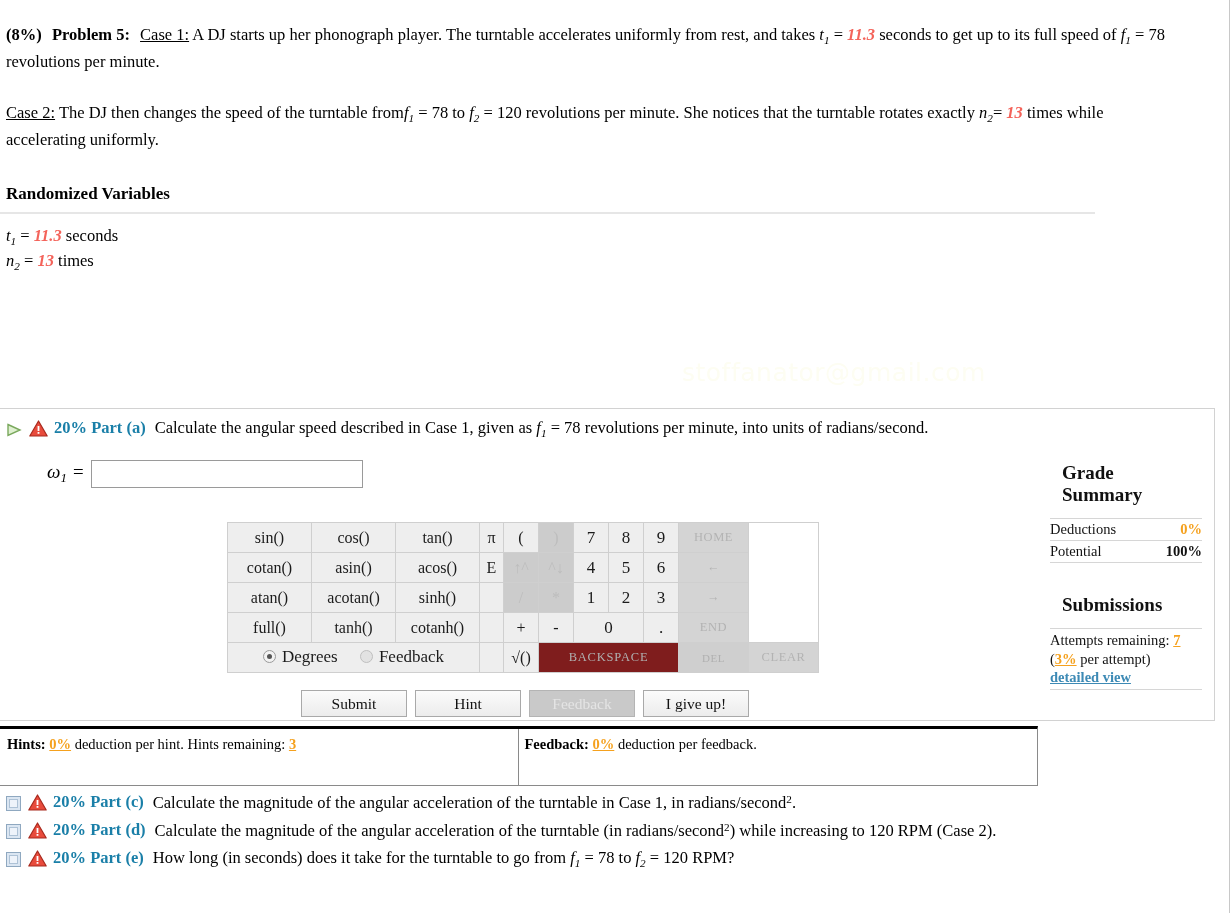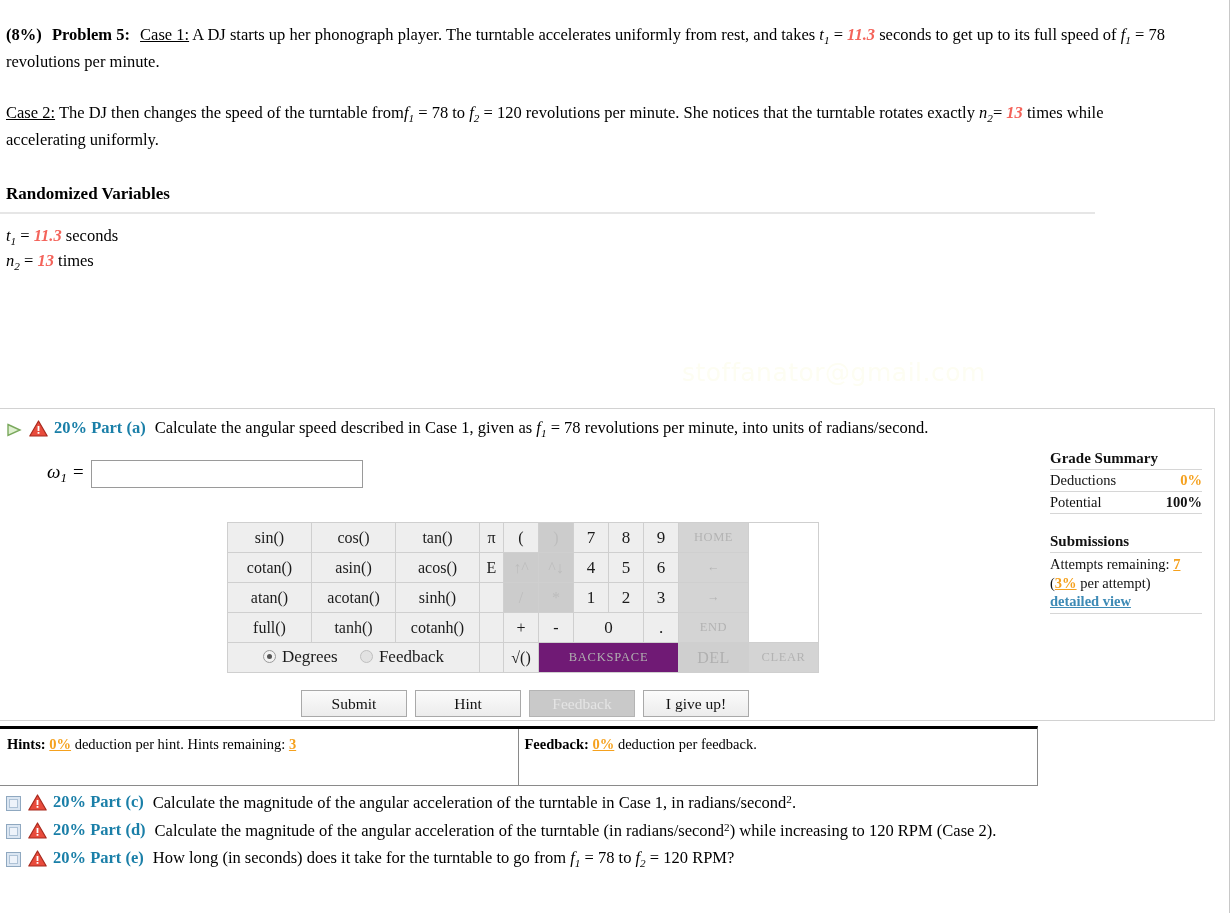--- a/index.html
+++ b/index.html
@@ -141,29 +141,29 @@
     cursor: default;
   }
   .calc td.navlbl {
     background: #d4d4d4;
     color: #b3b3b3;
     font-family: "Liberation Serif", serif;
     font-size: 12.5px;
     letter-spacing: 0.6px;
   }
   .calc td.bsp {
-    background: #701a75;
+    background: #7f1d1d;
     color: #b0b0b0;
     font-size: 12.5px;
     letter-spacing: 0.8px;
   }
   .calc td.del {
     background: #cfcfcf;
     color: #b0b0b0;
-    font-size: 16px;
+    font-size: 11px;
     letter-spacing: 0.5px;
   }
   .calc td.blank { background: #eeeeee; cursor: default; }
   .radio-cell {
     background: #eeeeee !important;
     font-size: 17px;
     padding: 3px 0;
   }
   .radio-wrap { display: inline-flex; align-items: center; gap: 6px; }
   .radio-wrap + .radio-wrap { margin-left: 18px; }
@@ -212,22 +212,22 @@
   
   .grade {
     position: absolute;
     left: 1050px; top: 450px;
     width: 152px;
     font-family: "Liberation Serif", serif;
     font-size: 14.5px;
     color: #111;
   }
   .grade h4 {
-    margin: 0;
-    font-size: 15px;
+    margin: 12px;
+    font-size: 19px;
     font-weight: bold;
   }
   .g-rule { height: 1px; background: #d6d6d6; margin: 2px 0 2px 0; }
   .g-row { display: flex; justify-content: space-between; }
   .g-val-orange { color: #f5a11e; font-weight: bold; }
   .g-val-bold { font-weight: bold; }
   .g-gap { height: 17px; }
   .g-sub { margin-top: 0; }
   .attempts { line-height: 1.32; }
   .num-ul { color: #f5a11e; font-weight: bold; text-decoration: underline; }

